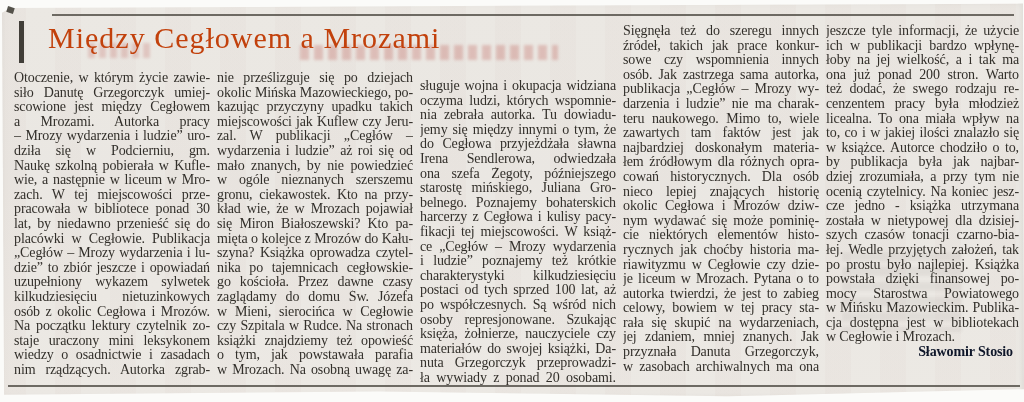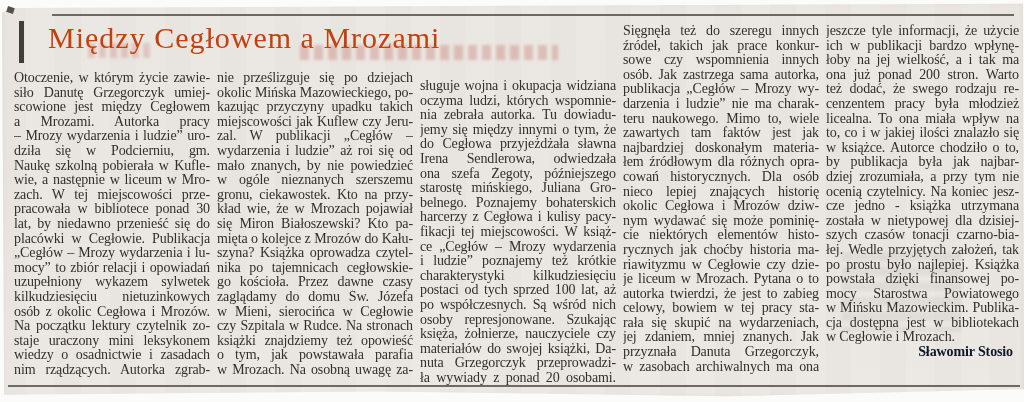--- a/index.html
+++ b/index.html
@@ -95,21 +95,21 @@
       <div class="tline">a Mrozami. Autorka pracy „Cegłów</div>
       <div class="tline">– Mrozy wydarzenia i ludzie” uro-</div>
       <div class="tline">dziła się w Podcierniu, gm. Cegłów.</div>
       <div class="tline">Naukę szkolną pobierała w Kufle-</div>
       <div class="tline">wie, a następnie w liceum w Mro-</div>
       <div class="tline">zach. W tej miejscowości prze-</div>
       <div class="tline">pracowała w bibliotece ponad 30</div>
       <div class="tline">lat, by niedawno przenieść się do</div>
       <div class="tline">placówki w Cegłowie. Publikacja</div>
       <div class="tline">„Cegłów – Mrozy wydarzenia i lu-</div>
-      <div class="tline">mocy” to zbiór relacji i opowiadań</div>
+      <div class="tline">dzie” to zbiór jeszcze i opowiadań</div>
       <div class="tline">uzupełniony wykazem sylwetek</div>
       <div class="tline">kilkudziesięciu nietuzinkowych</div>
       <div class="tline">osób z okolic Cegłowa i Mrozów.</div>
       <div class="tline">Na początku lektury czytelnik zo-</div>
       <div class="tline">staje uraczony mini leksykonem</div>
       <div class="tline">wiedzy o osadnictwie i zasadach</div>
       <div class="tline">nim rządzących. Autorka zgrab-</div>
     </div>
   <div class="col col-2">
       <div class="tline">nie prześlizguje się po dziejach</div>

